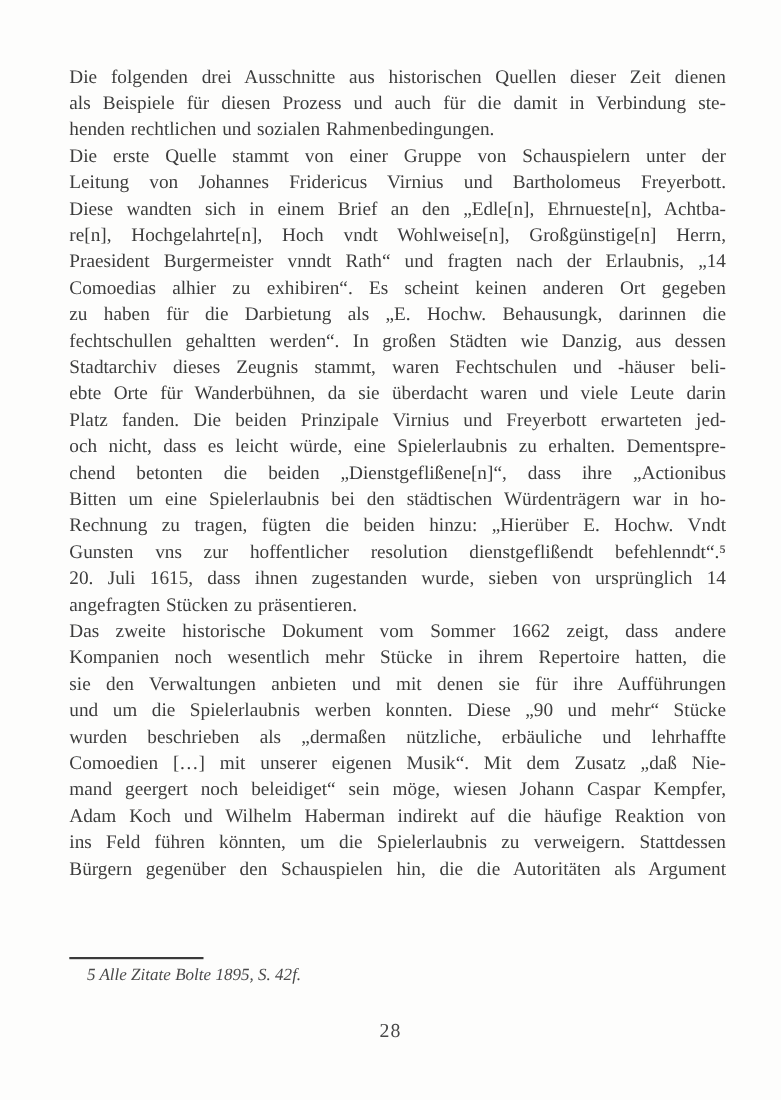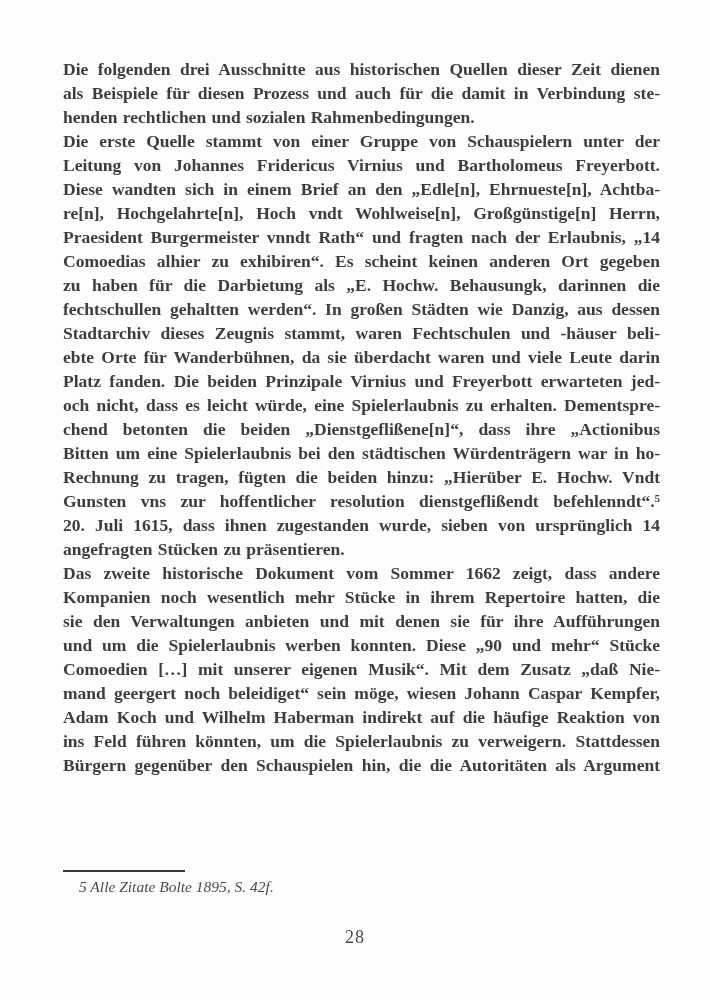--- a/index.html
+++ b/index.html
@@ -16,21 +16,21 @@
     overflow: hidden;
   }
   .text-block {
     position: absolute;
     left: 63px;
     top: 57px;
     width: 597px;
     font-size: 17.5px;
     color: #3d3d3d;
   }
-  .para { margin: 0; font-weight: bold; }
+  .para { margin: 0; }
   .line {
     line-height: 24px;
     height: 24px;
     overflow: hidden;
     text-align: justify;
     text-align-last: justify;
     white-space: nowrap;
     word-spacing: 1px;
   }
   .line.lastflush {
@@ -96,20 +96,21 @@
         <div class="line">Rechnung zu tragen, fügten die beiden hinzu: „Hierüber E. Hochw. Vndt</div>
         <div class="line">Gunsten vns zur hoffentlicher resolution dienstgeflißendt befehlenndt“.⁵</div>
         <div class="line">20. Juli 1615, dass ihnen zugestanden wurde, sieben von ursprünglich 14</div>
         <div class="line lastflush">angefragten Stücken zu präsentieren.</div>
       </div>
       <div class="para">
         <div class="line">Das zweite historische Dokument vom Sommer 1662 zeigt, dass andere</div>
         <div class="line">Kompanien noch wesentlich mehr Stücke in ihrem Repertoire hatten, die</div>
         <div class="line">sie den Verwaltungen anbieten und mit denen sie für ihre Aufführungen</div>
         <div class="line">und um die Spielerlaubnis werben konnten. Diese „90 und mehr“ Stücke</div>
+        <div class="line">wurden beschrieben als „dermaßen nützliche, erbäuliche und lehrhaffte</div>
         <div class="line">Comoedien […] mit unserer eigenen Musik“. Mit dem Zusatz „daß Nie-</div>
         <div class="line">mand geergert noch beleidiget“ sein möge, wiesen Johann Caspar Kempfer,</div>
         <div class="line">Adam Koch und Wilhelm Haberman indirekt auf die häufige Reaktion von</div>
         <div class="line">ins Feld führen könnten, um die Spielerlaubnis zu verweigern. Stattdessen</div>
         <div class="line">Bürgern gegenüber den Schauspielen hin, die die Autoritäten als Argument</div>
       </div>
     </div>
 
   <div class="footnote-block">
     <div class="footnote-rule"></div>

